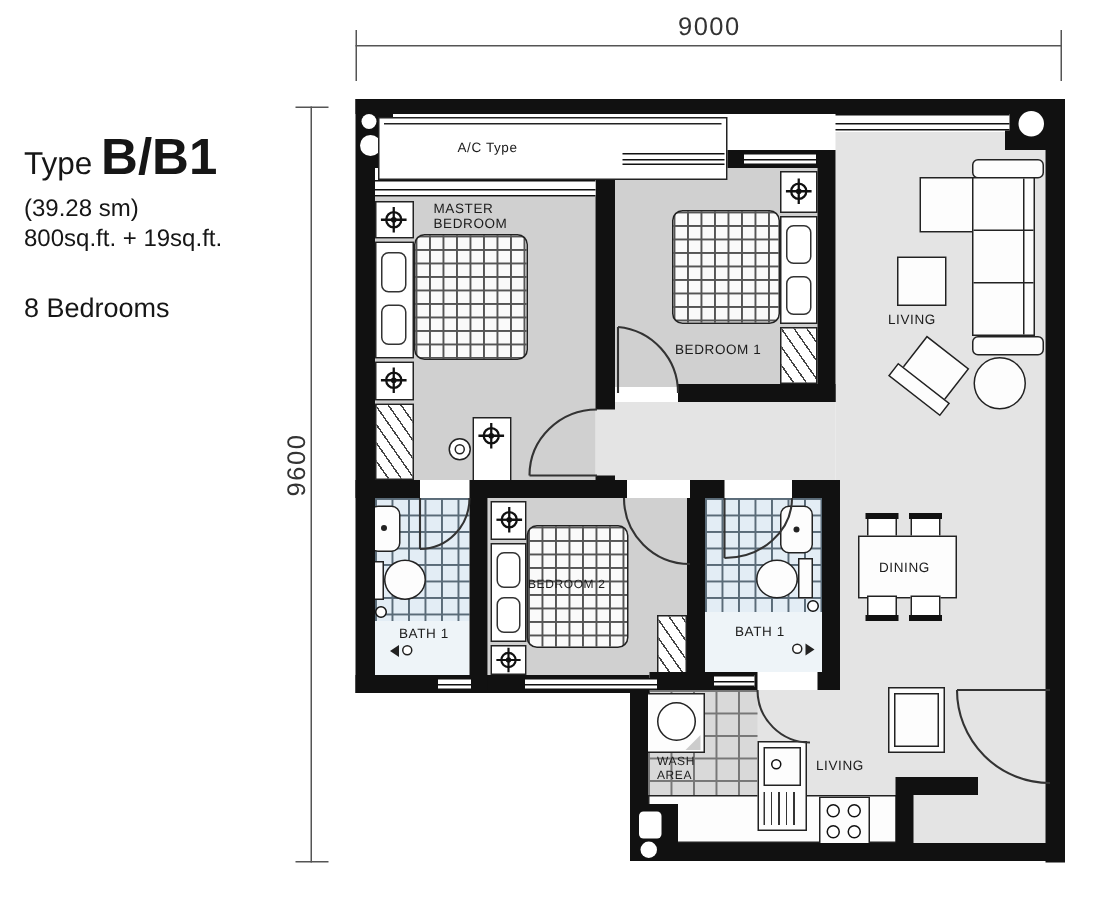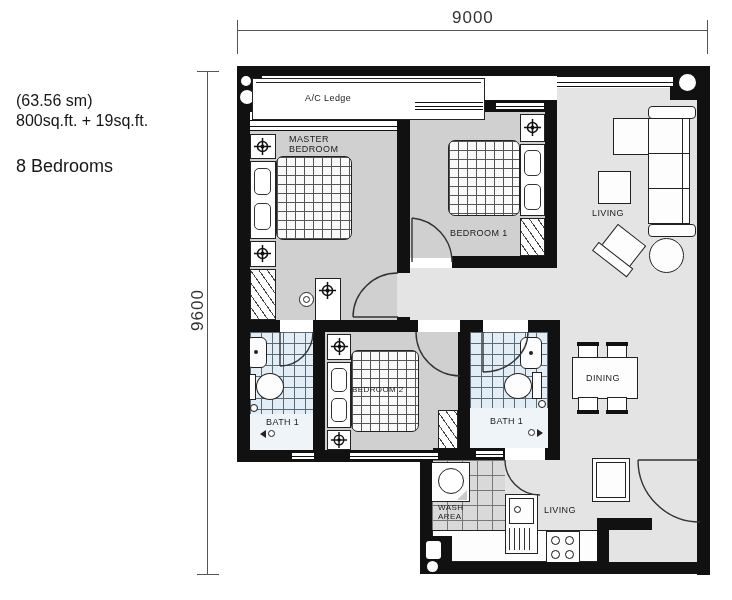--- a/index.html
+++ b/index.html
@@ -53,21 +53,25 @@
   #info .row4{font-size:16px;margin-top:2px;}
   #info .row5{font-size:18px;margin-top:26px;}
   #info .row6{font-size:18px;margin-top:4px;}
 </style>
 </head>
 <body>
 
 <div id="stage">
 
   <div id="info">
-    <div class="row3">(63.56 sm)</div>
+    <div class="row1">
+      <span>Type</span>
+      <span class="big">B/B1</span>
+    </div>
+    <div class="row3">(39.28 sm)</div>
     <div class="row4">800sq.ft. + 19sq.ft.</div>
     <div class="row5">8 Bedrooms</div>
   </div>
 
   <div class="dim-line" style="left:237px;top:30px;width:471px;height:1px;"></div>
   <div class="dim-line" style="left:237px;top:20px;width:1px;height:34px;"></div>
   <div class="dim-line" style="left:707px;top:20px;width:1px;height:34px;"></div>
   <div class="dim-lbl" style="left:452px;top:8px;">9000</div>
 
   <div class="dim-line" style="left:207px;top:71px;width:1px;height:504px;"></div>
@@ -310,21 +314,21 @@
       <path d="M0,0 L0,40" stroke-width="3"></path>
     </svg>
   <svg class="arcsvg" style="left:505px;top:460px;" width="36" height="36">
       <path d="M0,0 A35,35 0 0 0 35,35"></path>
     </svg>
   <svg class="arcsvg" style="left:638px;top:460px;" width="63" height="63">
       <path d="M0,0 A62,62 0 0 0 62,62"></path>
       <path d="M0,0 L62,0" stroke-width="0"></path>
     </svg>
 
-  <div class="lbl" style="left:305px;top:93px;">A/C Ledge</div>
+  <div class="lbl" style="left:305px;top:93px;">A/C Type</div>
   <div class="lbl" style="left:289px;top:134px;">
     <div>MASTER</div>
     <div>BEDROOM</div>
   </div>
   <div class="lbl" style="left:450px;top:228px;">BEDROOM 1</div>
   <div class="lbl sm" style="left:352px;top:385px;">BEDROOM 2</div>
   <div class="lbl" style="left:592px;top:208px;">LIVING</div>
   <div class="lbl" style="left:586px;top:373px;">DINING</div>
   <div class="lbl" style="left:266px;top:417px;">BATH 1</div>
   <div class="lbl" style="left:490px;top:416px;">BATH 1</div>

